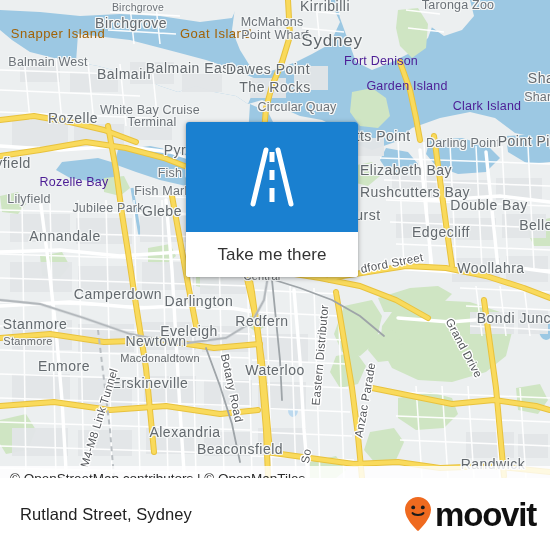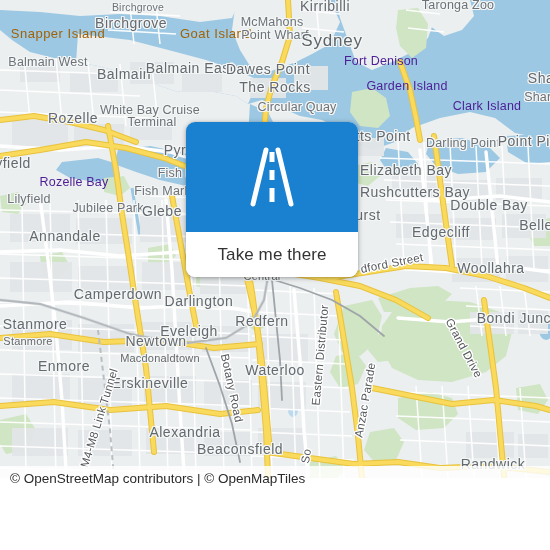--- a/index.html
+++ b/index.html
@@ -50,21 +50,21 @@
                 -1px -1px #fff,1px -1px #fff,-1px 1px #fff,1px 1px #fff;
   }
   .maplabel.station { color:#65696d; font-size:11px; }
 
   
   #card {
     position: absolute;
     left: 186px; top: 122px;
     width: 172px;
     background: #ffffff;
-    border-radius: 9px;
+    border-radius: 3px;
     box-shadow: 0 1px 5px rgba(0,0,0,.34), 0 0 1px rgba(0,0,0,.22);
     overflow: hidden;
   }
   #card-top {
     height: 110px;
     background: #1a80d0;
     display: flex; align-items: center; justify-content: center;
   }
   #card-bottom {
     height: 45px;
@@ -438,14 +438,26 @@
     </div>
     <div id="card-bottom">
       <span id="card-label">Take me there</span>
     </div>
   </div>
 
   <div id="attribution">
     <span>© OpenStreetMap contributors | © OpenMapTiles</span>
   </div>
 
+  <div id="bottombar">
+    <span id="place-name">Rutland Street, Sydney</span>
+    <div id="brand">
+      <svg width="30" height="36" viewBox="0 0 30 36">
+        <path d="M15,1 C22.2,1 28,6.7 28,13.8 C28,22.5 17.8,32.6 15.9,34.4 C15.4,34.9 14.6,34.9 14.1,34.4 C12.2,32.6 2,22.5 2,13.8 C2,6.7 7.8,1 15,1 Z" fill="#ef6a1f"></path>
+        <circle cx="10.2" cy="11.4" r="1.9" fill="#1b1b1b"></circle>
+        <circle cx="19.8" cy="11.4" r="1.9" fill="#1b1b1b"></circle>
+        <path d="M9.6,17.2 C11.4,19.6 18.6,19.6 20.4,17.2" stroke="#1b1b1b" stroke-width="2.1" fill="none" stroke-linecap="round"></path>
+      </svg>
+      <span id="brand-word">moovit</span>
+    </div>
+  </div>
 
 </div>
 
 </body></html>

